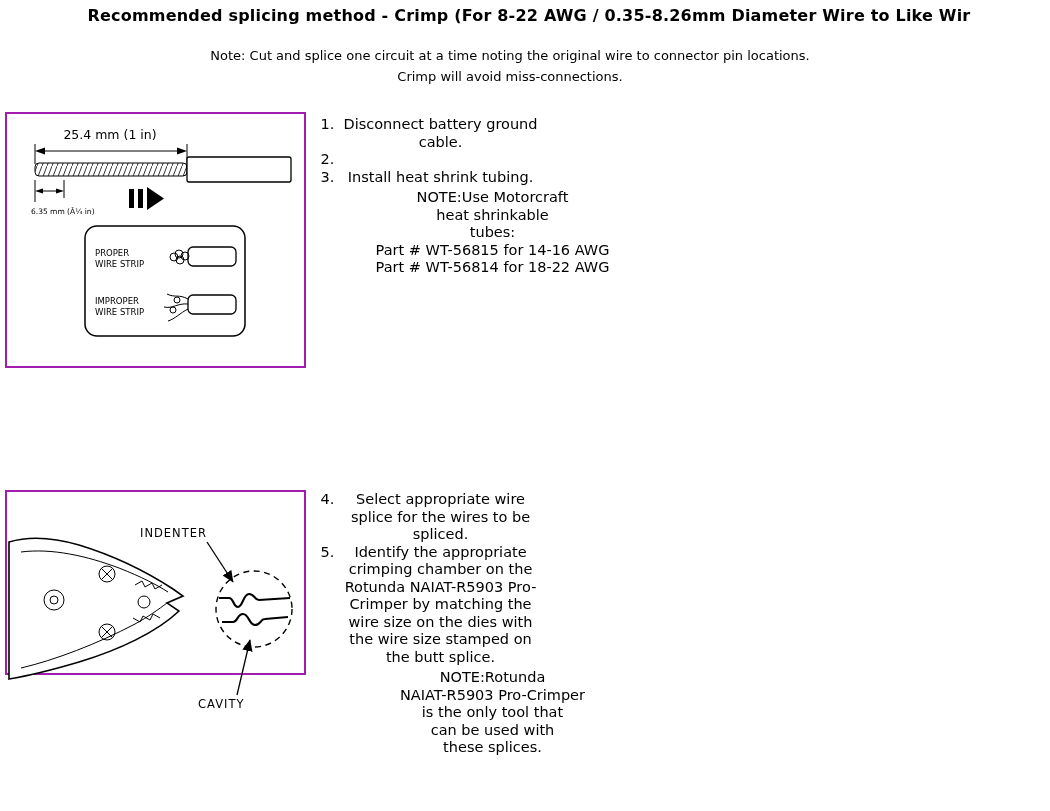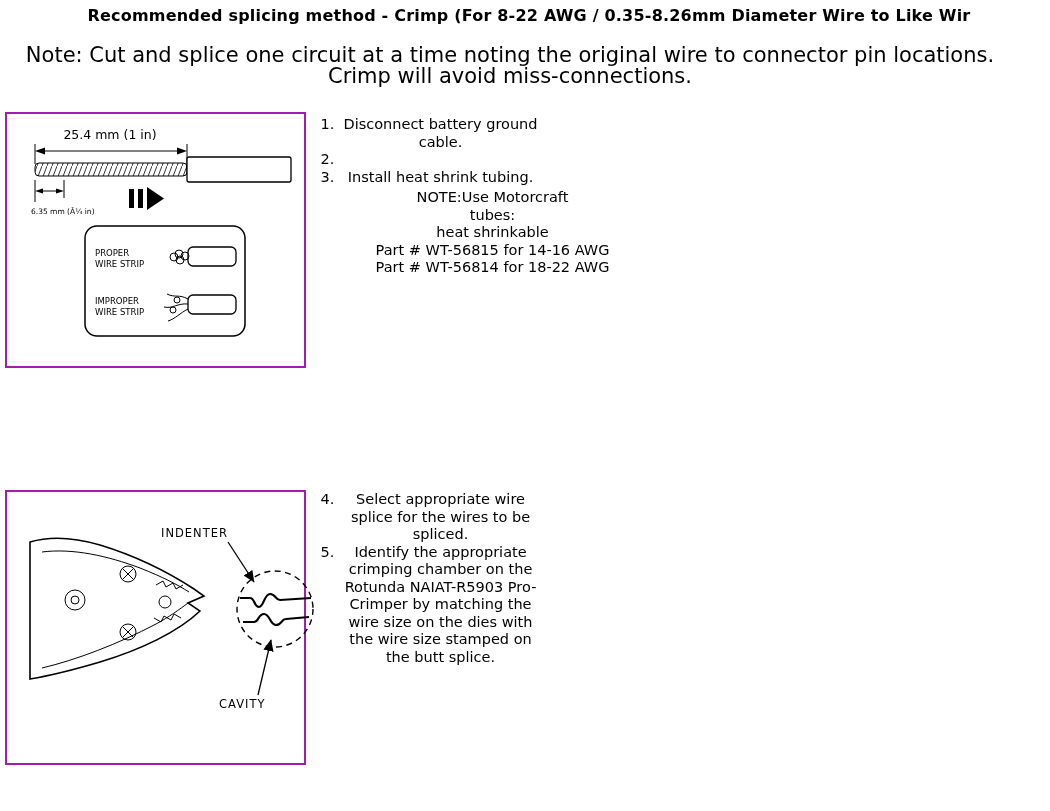--- a/index.html
+++ b/index.html
@@ -9,27 +9,27 @@
     color: #000;
     font-family: "DejaVu Sans", sans-serif;
   }
   .page { position: relative; width: 1050px; height: 811px; overflow: hidden; background: #fff; text-align: center; }
 
   .title {
     position: absolute; left: 8px; top: 6px; width: 1042px;
     font-size: 16px; font-weight: bold; white-space: nowrap; overflow: hidden;
     letter-spacing: 0.2px;
   }
-  .note { position: absolute; left: 10px; top: 45px; width: 1000px; font-size: 21px; line-height: 21px; }
+  .note { position: absolute; left: 10px; top: 45px; width: 1000px; font-size: 13px; line-height: 21px; }
 
   .figure {
     position: absolute; border: 2px solid #a21caf; background: #fff;
   }
   .fig1 { left: 5px; top: 112px; width: 301px; height: 256px; }
-  .fig2 { left: 5px; top: 490px; width: 301px; height: 275px; padding-left: 21px; }
+  .fig2 { left: 5px; top: 490px; width: 301px; height: 185px; }
   .figure svg { display: block; font-family: "DejaVu Sans", sans-serif; }
 
   .steps { position: absolute; left: 318px; width: 330px; font-size: 14.5px; line-height: 17.5px; }
   .steps-a { top: 116px; }
   .steps-b { top: 491px; }
   .step { display: flex; }
   .step .num { flex: 0 0 19px; width: 19px; }
   .step .txt { width: 207px; }
 
   .noteblock { margin-left: 19px; margin-top: 3px; }
@@ -117,22 +117,22 @@
     </div>
     <div class="step">
       <span class="num">2.</span>
     </div>
     <div class="step">
       <span class="num">3.</span>
       <div class="txt">Install heat shrink tubing.</div>
     </div>
     <div class="noteblock">
       <div><span class="notelabel">NOTE:</span><span>Use Motorcraft</span></div>
+      <div>heat shrinkable</div>
       <div>tubes:</div>
-      <div>heat shrinkable</div>
       <div class="partline">Part # WT-56815 for 14-16 AWG</div>
       <div class="partline">Part # WT-56814 for 18-22 AWG</div>
     </div>
   </div>
 
   <div class="figure fig2">
     <svg width="297" height="255" viewBox="0 0 297 255">
       <defs>
         <marker id="ah" markerWidth="10" markerHeight="8" refX="8.5" refY="4" orient="auto">
           <path d="M0,0 L9,4 L0,8 Z" fill="#000"></path>
@@ -174,15 +174,22 @@
 
   <div class="steps steps-b">
     <div class="step">
       <span class="num">4.</span>
       <div class="txt">Select appropriate wire splice for the wires to be spliced.</div>
     </div>
     <div class="step">
       <span class="num">5.</span>
       <div class="txt">Identify the appropriate crimping chamber on the Rotunda NAIAT-R5903 Pro-Crimper by matching the wire size on the dies with the wire size stamped on the butt splice.</div>
     </div>
+    <div class="noteblock">
+      <div><span class="notelabel">NOTE:</span><span>Rotunda</span></div>
+      <div>NAIAT-R5903 Pro-Crimper</div>
+      <div>is the only tool that</div>
+      <div>can be used with</div>
+      <div>these splices.</div>
+    </div>
   </div>
 
 </div>
 
 </body></html>

